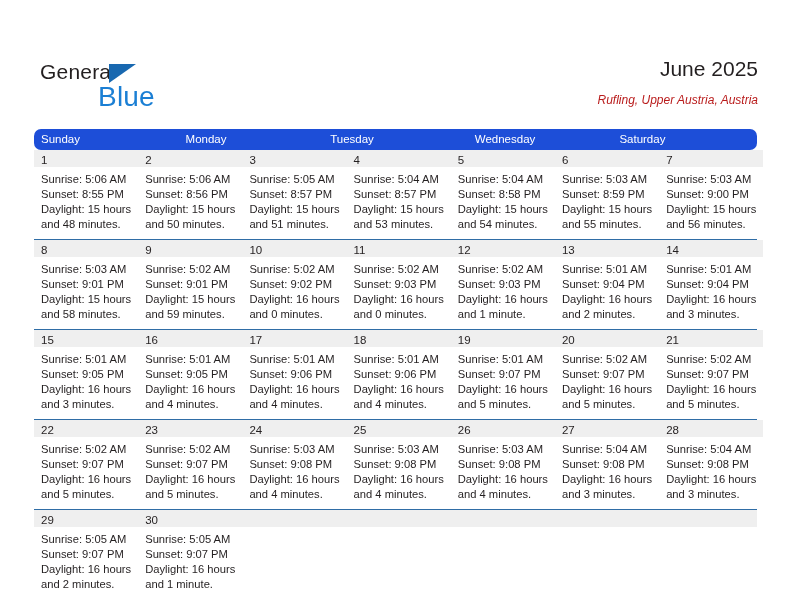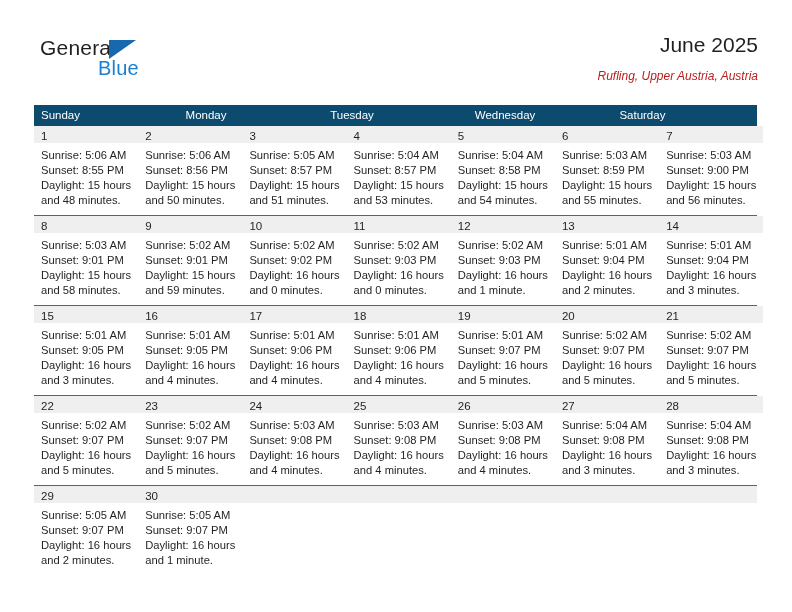--- a/index.html
+++ b/index.html
@@ -12,20 +12,21 @@
     background: #ffffff;
     font-family: "Liberation Sans", sans-serif;
     color: #231f20;
     overflow: hidden;
   }
   .page {
     position: relative;
     width: 792px;
     height: 564px;
     box-sizing: border-box;
+    margin-top: 24px;
   }
 
   
   .header {
     position: absolute;
     left: 34px;
     top: 28px;
     right: 34px;
     height: 70px;
   }
@@ -51,21 +52,21 @@
     top: 4px;
     width: 0;
     height: 0;
     border-left: 27px solid #1868b0;
     border-bottom: 19px solid transparent;
   }
   .logo-blue {
     position: absolute;
     left: 58px;
     top: 21px;
-    font-size: 20px;
+    font-size: 28px;
     color: #1b7fd4;
     letter-spacing: 0.2px;
   }
 
   .title-block {
     position: absolute;
     right: 0;
     top: 0;
     text-align: right;
   }
@@ -86,22 +87,23 @@
 
   
   .calendar {
     position: absolute;
     left: 34px;
     top: 105px;
     width: 723px;
   }
   .dow-row {
     display: flex;
-    background: #0c4a6e;
+    background: #1d4ed8;
     height: 21px;
+    border-radius: 7px;
   }
   .dow {
     flex: 1 1 0;
     color: #ffffff;
     font-size: 11.5px;
     line-height: 21px;
     padding-left: 7px;
     box-sizing: border-box;
     white-space: nowrap;
   }

